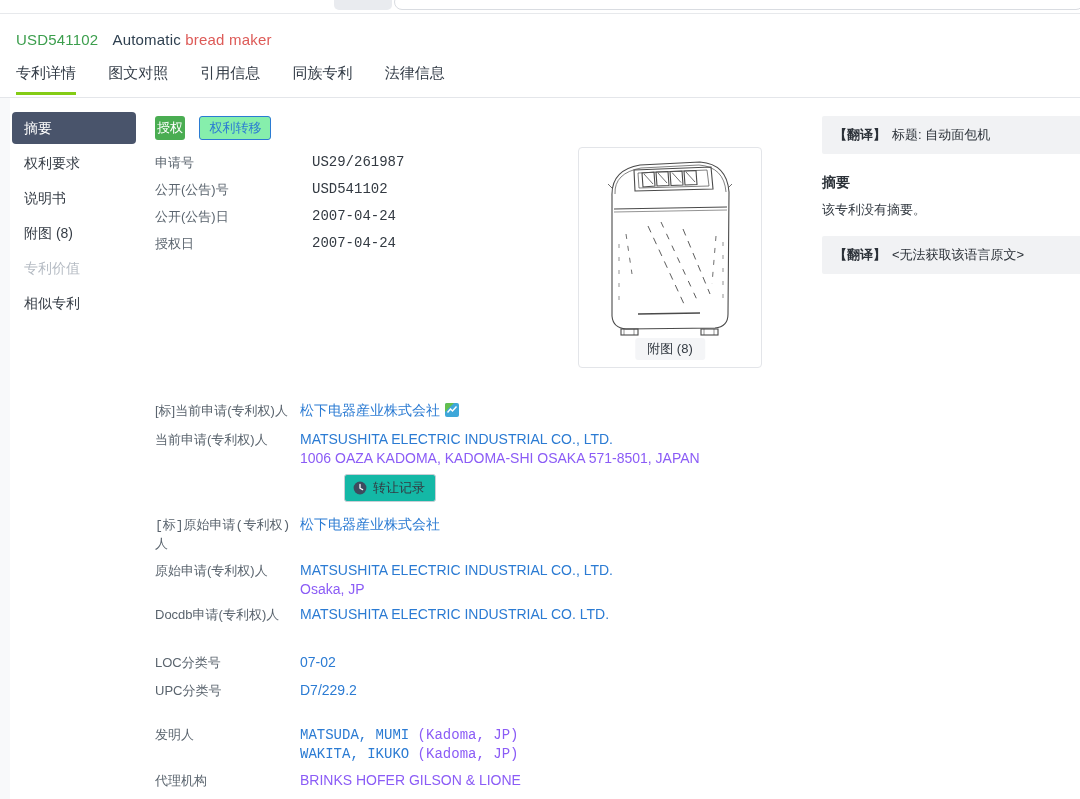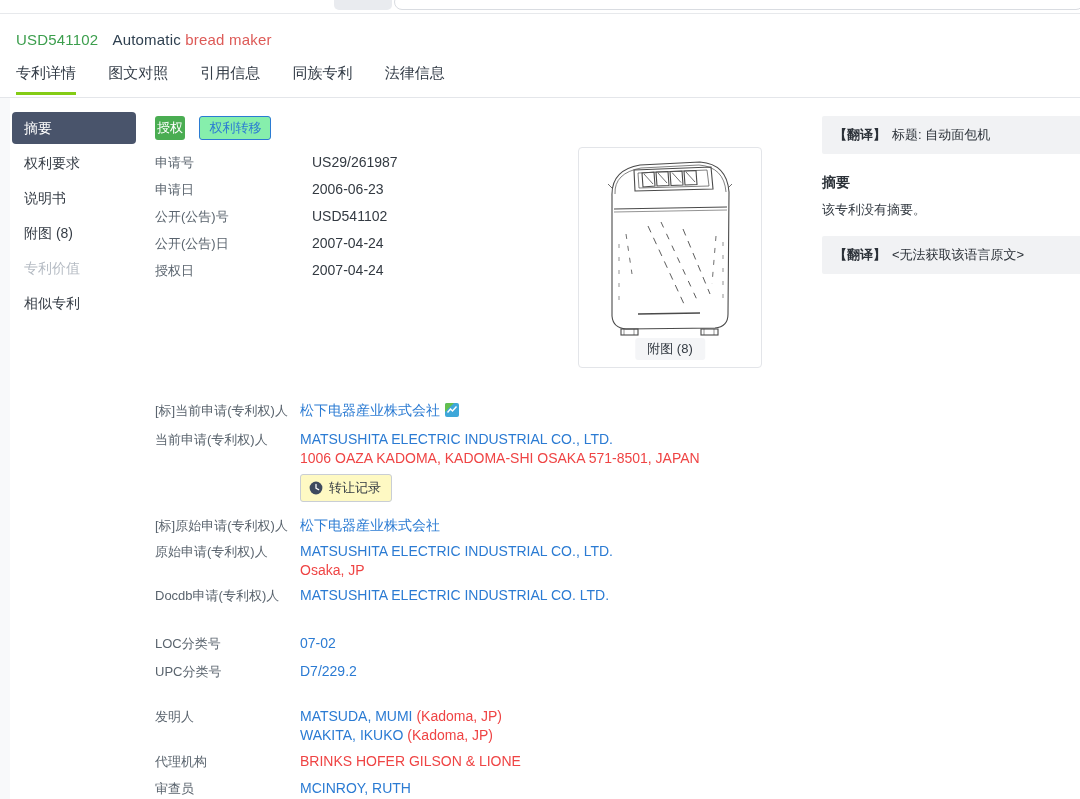--- a/index.html
+++ b/index.html
@@ -37,21 +37,21 @@
   #badges { position:absolute; left:155px; top:116px; }
   .badge-green { display:inline-block; background:#4aad52; color:#fff; font-size:13px;
     padding:3px 2px; border-radius:3px; margin-right:10px; }
   .badge-blue { display:inline-block; background:#86efac; color:#2b7bd3; font-size:13px;
     border:1px solid #2b7bd3; padding:2px 9px; border-radius:3px; cursor:pointer; }
 
   
   #bib { position:absolute; left:155px; top:149px; width:420px; }
   .brow { display:flex; height:27px; align-items:center;gap:12px; }
   .blabel { width:145px; font-size:13px; color:#5a646e; line-height:19px; }
-  .bval { font-size:14px; color:#333a42; line-height:19px; }
+  .bval { font-size:14px; color:#333a42; line-height:19px;font-family:Liberation Mono, monospace; }
 
   
   #fig-card { position:absolute; left:578px; top:147px; width:184px; height:221px;
     border:1px solid #e3e5e9; border-radius:4px; background:#fff; }
   #fig-card svg { display:block; margin:6px auto 0 auto; }
   #fig-caption { position:absolute; left:50%; transform:translateX(-50%); bottom:7px;
     background:#f4f5f7; border-radius:3px; padding:2px 12px; font-size:13px;
     color:#333a42; white-space:nowrap; cursor:pointer; }
 
   
@@ -62,29 +62,29 @@
   #abstract-head { margin-top:20px; font-size:14px; font-weight:bold; color:#2b3138; }
   #abstract-text { margin-top:9px; font-size:13px; color:#333a42; }
   #tr-box2 { margin-top:17px; }
 
   
   #details { position:absolute; left:155px; top:401px; width:560px; }
   .drow { display:flex; align-items:flex-start; }
   .dlabel { width:145px; flex:0 0 145px; font-size:13px; color:#5a646e; line-height:19px; }
   .dval { font-size:14px; line-height:19px; color:#333a42; }
   .link { color:#2b7bd3; cursor:pointer; }
-  .dim { color:#ef4444; }
+  .dim { color:#8b5cf6; }
   .inline-icon { display:inline-block; vertical-align:-2px; margin-left:5px; cursor:pointer; }
 
   .transfer-btn { display:inline-flex; align-items:center; gap:6px; border:1px solid #c9ced5;
-    border-radius:3px; background:#fef9c3; padding:3px 10px 4px 8px; font-size:13px;
-    color:#333a42; cursor:pointer; }
+    border-radius:3px; background:#14b8a6; padding:3px 10px 4px 8px; font-size:13px;
+    color:#333a42; cursor:pointer;margin-left:44px; }
 
   .mb8{margin-bottom:8px;} .mb6{margin-bottom:6px;} .mb14{margin-bottom:14px;}
-  .mb7{margin-bottom:7px;} .mb29{margin-bottom:29px;}
+  .mb7{margin-bottom:7px;font-family:Liberation Mono, monospace;} .mb29{margin-bottom:29px;}
   .mb9{margin-bottom:9px;} .mb26{margin-bottom:26px;}
 </style>
 </head>
 <body>
 
 <div id="chrome">
   <div id="chrome-tab"></div>
   <div id="chrome-bar"></div>
 </div>
 <div id="top-divider"></div>
@@ -115,24 +115,20 @@
 
 <div id="badges">
   <span class="badge-green">授权</span>
   <span class="badge-blue">权利转移</span>
 </div>
 
 <div id="bib">
   <div class="brow">
     <span class="blabel">申请号</span>
     <span class="bval">US29/261987</span>
-  </div>
-  <div class="brow">
-    <span class="blabel">申请日</span>
-    <span class="bval">2006-06-23</span>
   </div>
   <div class="brow">
     <span class="blabel">公开(公告)号</span>
     <span class="bval">USD541102</span>
   </div>
   <div class="brow">
     <span class="blabel">公开(公告)日</span>
     <span class="bval">2007-04-24</span>
   </div>
   <div class="brow">

